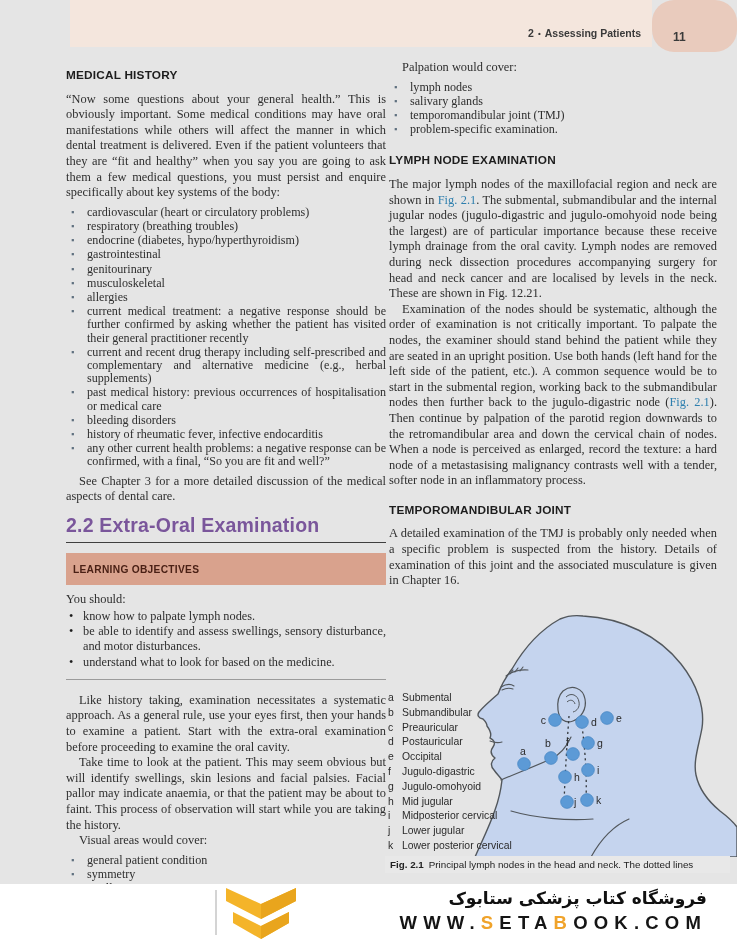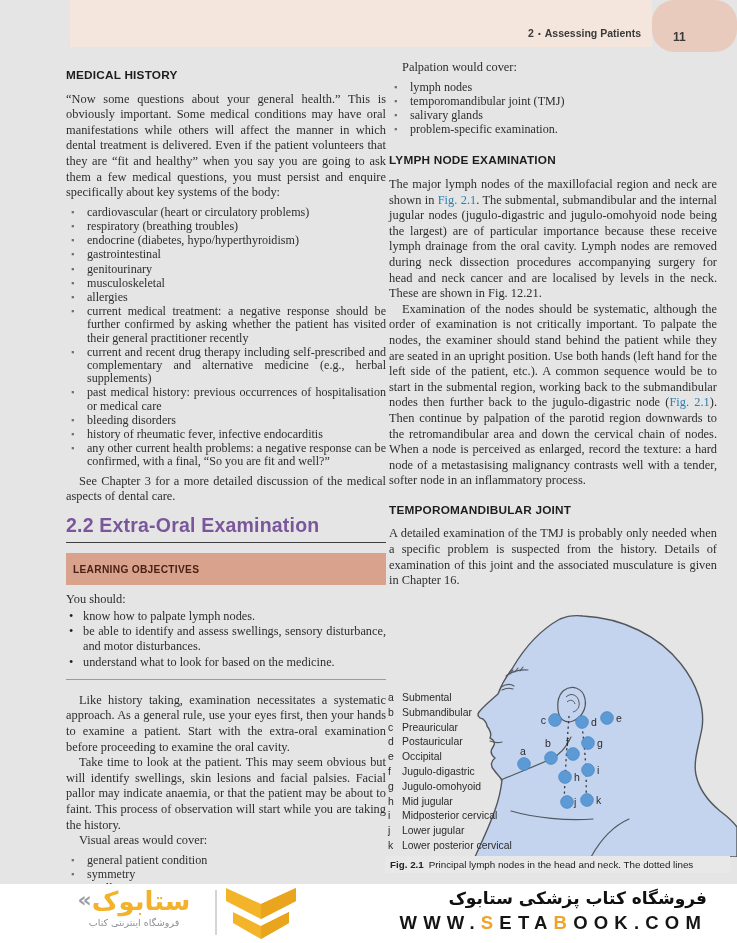--- a/index.html
+++ b/index.html
@@ -126,22 +126,22 @@
       <li>general patient condition</li>
       <li>symmetry</li>
       <li>swellings</li>
     </ul>
   </div>
 
   <div class="col col-right">
     <p class="indent">Palpation would cover:</p>
     <ul class="sq">
       <li>lymph nodes</li>
+      <li>salivary glands</li>
       <li>temporomandibular joint (TMJ)</li>
-      <li>salivary glands</li>
       <li>problem-specific examination.</li>
     </ul>
 
     <h2 class="subhead mt17">LYMPH NODE EXAMINATION</h2>
     <p class="j"><span>The major lymph nodes of the maxillofacial region and neck are shown in </span><a class="xref">Fig. 2.1</a><span>. The submental, submandibular and the internal jugular nodes (jugulo-digastric and jugulo-omohyoid node being the largest) are of particular importance because these receive lymph drainage from the oral cavity. Lymph nodes are removed during neck dissection procedures accompanying surgery for head and neck cancer and are localised by levels in the neck. These are shown in Fig. 12.21.</span></p>
     <p class="j indent"><span>Examination of the nodes should be systematic, although the order of examination is not critically important. To palpate the nodes, the examiner should stand behind the patient while they are seated in an upright position. Use both hands (left hand for the left side of the patient, etc.). A common sequence would be to start in the submental region, working back to the submandibular nodes then further back to the jugulo-digastric node (</span><a class="xref">Fig. 2.1</a><span>). Then continue by palpation of the parotid region downwards to the retromandibular area and down the cervical chain of nodes. When a node is perceived as enlarged, record the texture: a hard node of a metastasising malignancy contrasts well with a tender, softer node in an inflammatory process.</span></p>
 
     <h2 class="subhead mt14">TEMPOROMANDIBULAR JOINT</h2>
     <p class="j">A detailed examination of the TMJ is probably only needed when a specific problem is suspected from the history. Details of examination of this joint and the associated musculature is given in Chapter 16.</p>
   </div>
@@ -213,26 +213,20 @@
     <div><span class="leg-letter">j</span><span>Lower jugular</span></div>
     <div><span class="leg-letter">k</span><span>Lower posterior cervical</span></div>
   </div>
 
   <div class="fig-caption">
     <b>Fig. 2.1</b>
     <span>Principal lymph nodes in the head and neck. The dotted lines</span>
   </div>
 
   <div class="footer">
-    <div class="logo-word">
-      <div>
-        <span class="guil">«</span><span class="brand">ستابوک</span>
-      </div>
-      <div class="logo-tagline">فروشگاه اینترنتی کتاب</div>
-    </div>
     <div class="divider"></div>
     <svg class="emblem" width="70" height="57" viewBox="0 0 70 57">
       <polygon points="0,3 35,19 70,3 70,16 35,34 0,16" fill="#f4b429"></polygon>
       <polygon points="35,19 70,3 70,16 35,34" fill="#e9a51d"></polygon>
       <polygon points="7,27 35,41 63,27 63,38 35,54 7,38" fill="#f4b429"></polygon>
       <polygon points="35,41 63,27 63,38 35,54" fill="#e9a51d"></polygon>
     </svg>
     <div class="footer-right">
       <div class="store-name">فروشگاه کتاب پزشکی ستابوک</div>
       <div class="site-url"><span>WWW.</span><span class="hl">S</span><span>ETA</span><span class="hl">B</span><span>OOK.COM</span></div>

